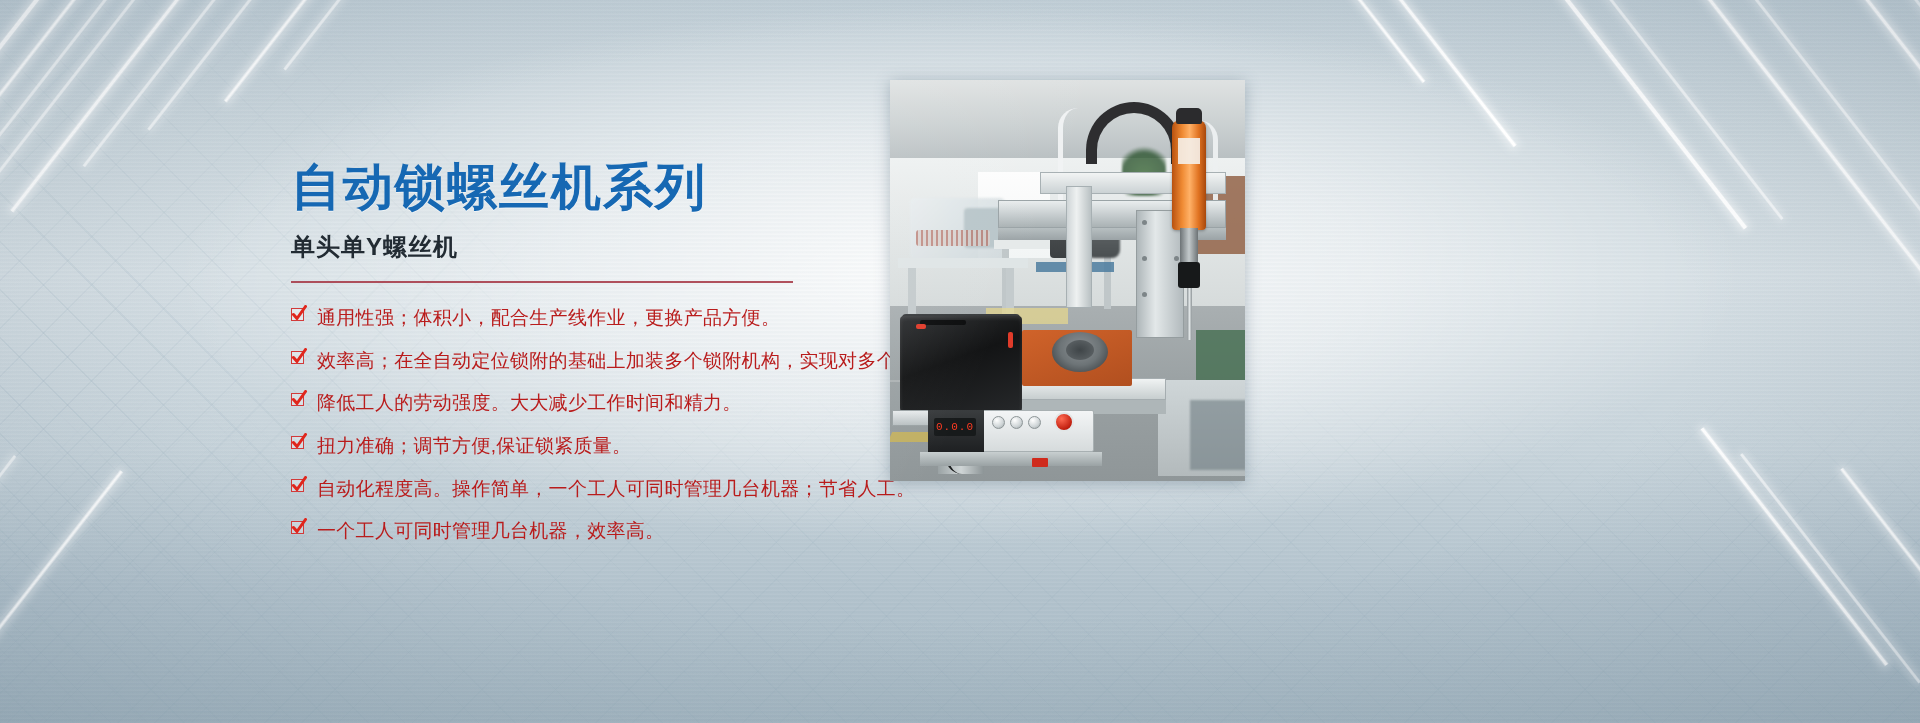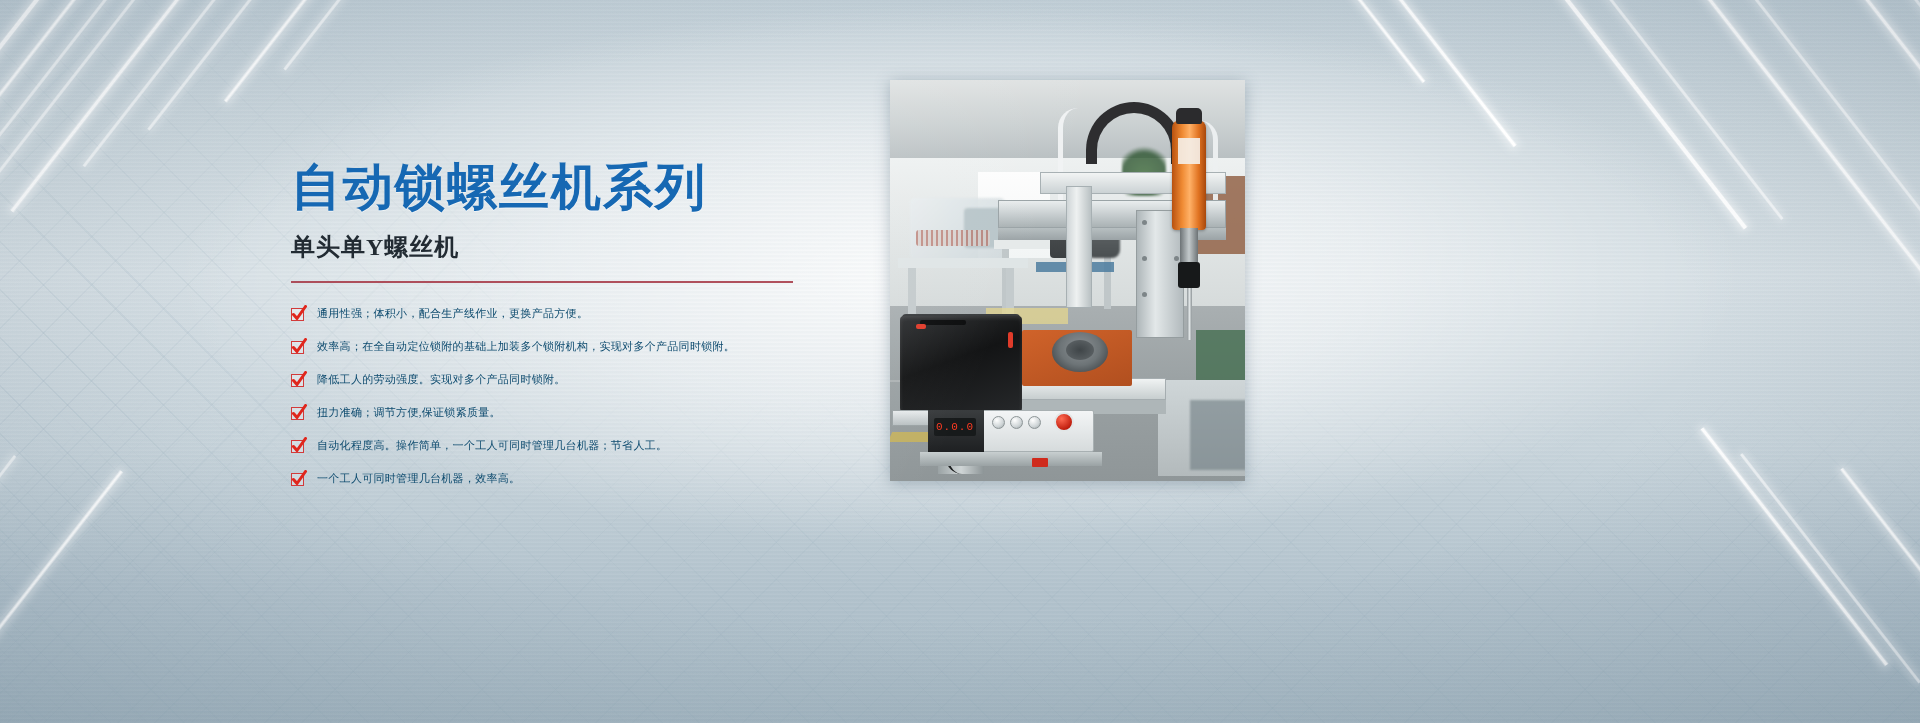--- a/index.html
+++ b/index.html
@@ -52,42 +52,42 @@
   .streak {
     position:absolute;
     background:linear-gradient(90deg, rgba(255,255,255,0) 0%, rgba(255,255,255,0.98) 18%, #fff 50%, rgba(255,255,255,0.98) 82%, rgba(255,255,255,0) 100%);
     filter:blur(0.4px);
     box-shadow:0 0 9px 2px rgba(255,255,255,.55);
   }
   .streak.soft { opacity:.75; }
 
   
   .content {
-    position:absolute; left:291px; top:160px; width:600px; z-index:7;font-family:Liberation Serif, serif;
+    position:absolute; left:291px; top:160px; width:600px; z-index:7;
   }
   .title {
     font-size:50px; font-weight:bold; letter-spacing:2px;
     color:#1668b3; line-height:1.1;
     text-shadow:0 1px 0 rgba(255,255,255,.55);
   }
   .subtitle {
     margin-top:16px; font-size:24px; font-weight:bold;
     color:#222b33; letter-spacing:1px;
   }
   .divider {
     margin-top:18px; width:502px; height:2px;
     background:#a33241; opacity:.85;
   }
   .bullets { margin-top:22px; }
   .bullet {
     display:flex; align-items:flex-start; gap:13px;
     margin-bottom:17px; line-height:1.3;
   }
   .bullet-text {
-    font-size:11px; color:#0c4a6e; white-space:nowrap;
+    font-size:19px; color:#b91c1c; white-space:nowrap;
     letter-spacing:.3px; padding-top:1px;
   }
   .chk {
     position:relative; flex:0 0 auto;
     width:13px; height:13px; margin-top:3px;
     border:1px solid #d23a3a; background:rgba(255,255,255,.25);
   }
   .chk svg { position:absolute; left:-1px; top:-4px; }
 
   
@@ -284,21 +284,21 @@
         </span>
         <span class="bullet-text">效率高；在全自动定位锁附的基础上加装多个锁附机构，实现对多个产品同时锁附。</span>
       </div>
 
       <div class="bullet">
         <span class="chk">
           <svg width="17" height="18" viewBox="0 0 17 18">
               <path d="M2.5 9.5 L6 13.5 L14.5 1.5" stroke="#e0261c" stroke-width="3" fill="none" stroke-linecap="round" stroke-linejoin="round"></path>
             </svg>
         </span>
-        <span class="bullet-text">降低工人的劳动强度。实现对多个产品同时锁附。</span>
+        <span class="bullet-text">降低工人的劳动强度。大大减少工作时间和精力。</span>
       </div>
 
       <div class="bullet">
         <span class="chk">
           <svg width="17" height="18" viewBox="0 0 17 18">
               <path d="M2.5 9.5 L6 13.5 L14.5 1.5" stroke="#e0261c" stroke-width="3" fill="none" stroke-linecap="round" stroke-linejoin="round"></path>
             </svg>
         </span>
         <span class="bullet-text">扭力准确；调节方便,保证锁紧质量。</span>
       </div>

